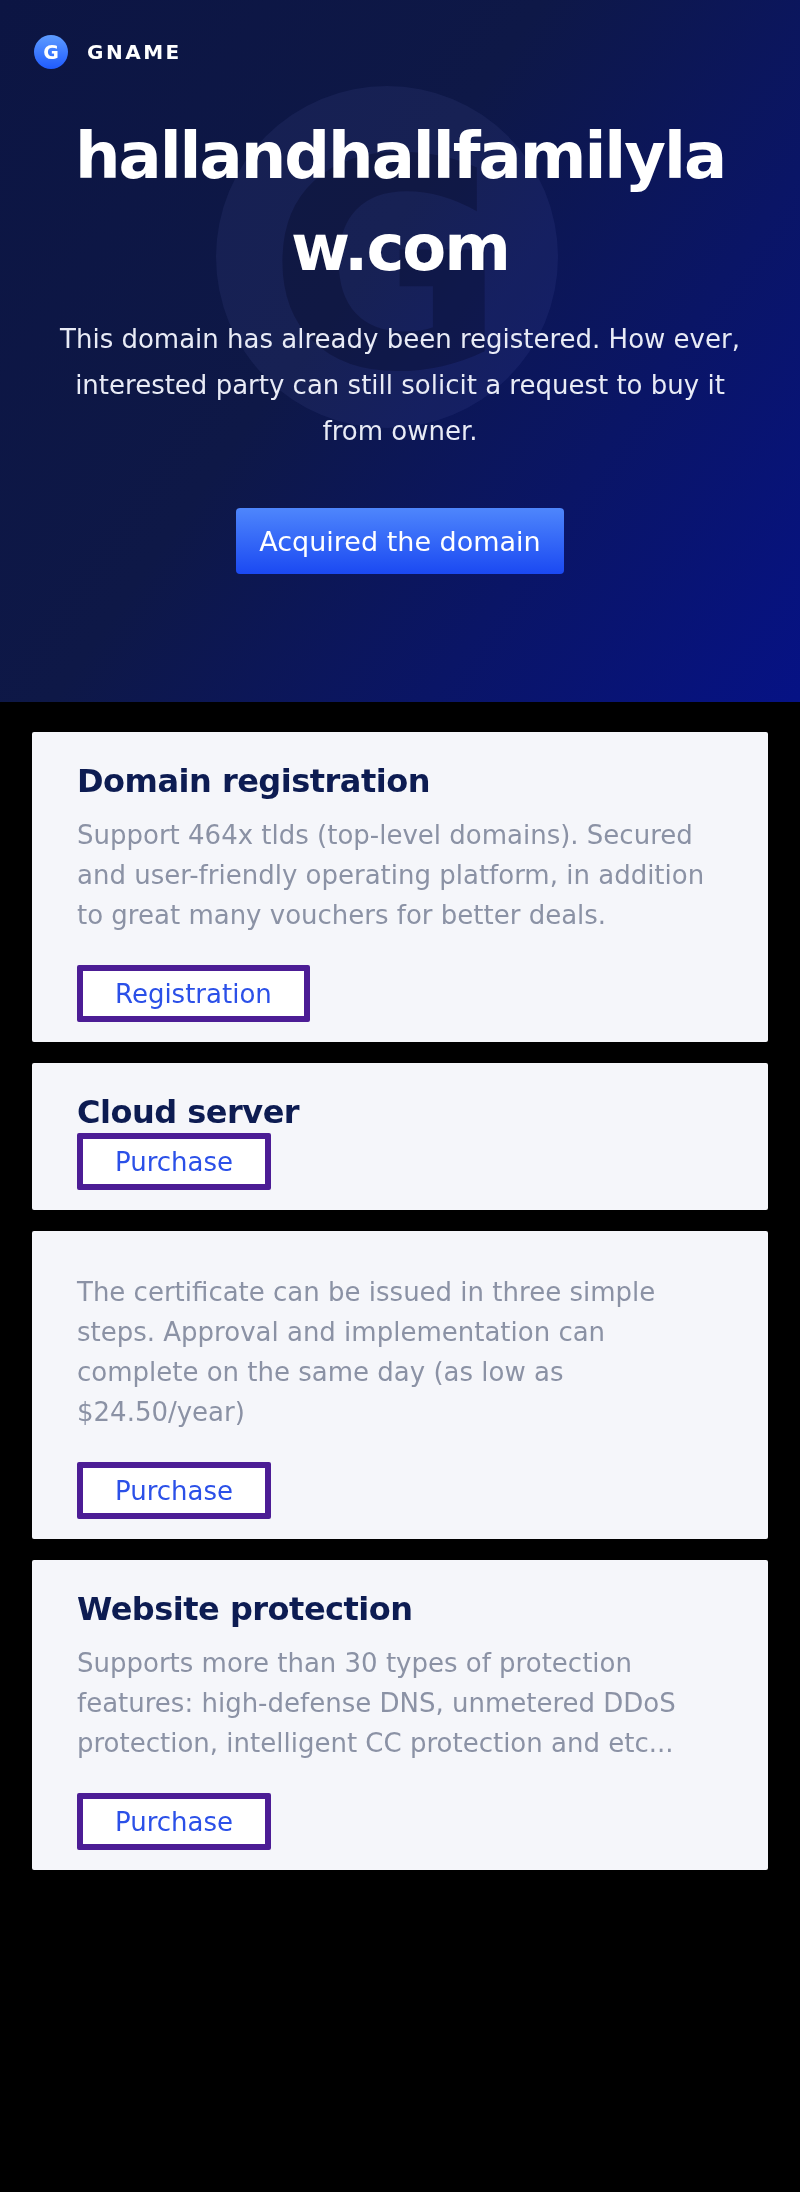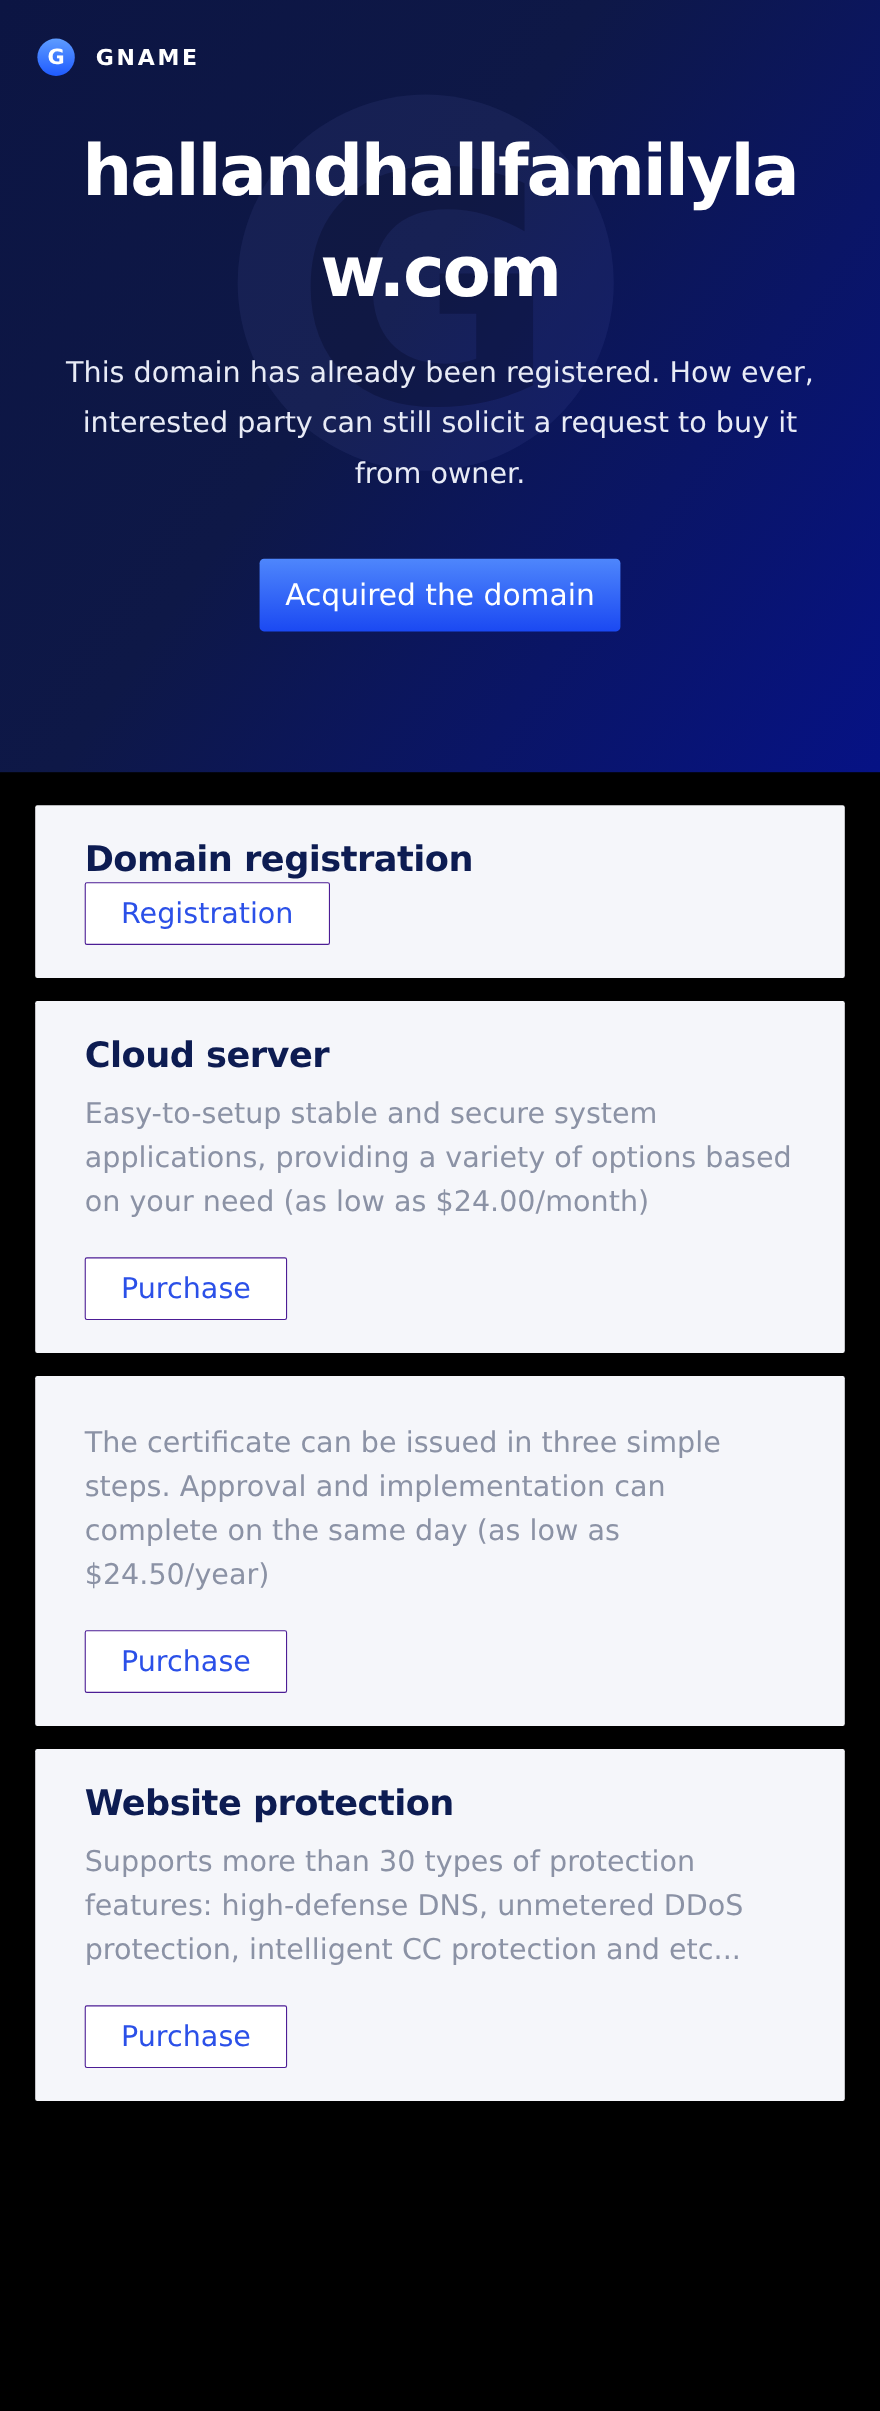--- a/index.html
+++ b/index.html
@@ -111,21 +111,21 @@
   }
 
   
   .cards {
     padding: 30px 32px 85px;
     background: #000;
   }
   .card {
     background: #f5f6fa;
     border-radius: 2px;
-    padding: 28px 45px 30px;
+    padding: 28px 45px 20px;
     margin-bottom: 21px;
   }
   .card:last-child { margin-bottom: 4px; }
   .card-title {
     margin: 0;
     font-size: 32px;
     line-height: 42px;
     font-weight: 700;
     color: #0d1c52;
     letter-spacing: -0.5px;
@@ -134,21 +134,21 @@
     margin: 13px 0 30px;
     font-size: 26px;
     line-height: 40px;
     color: #8b92a5;
   }
   .card-btn {
     display: inline-block;
     height: 57px;
     padding: 0 32px;
     background: #fff;
-    border: 1px solid #4c1d95;
+    border: 6px solid #4c1d95;
     border-radius: 2px;
     color: #2b50e8;
     font-size: 26px;
     font-family: inherit;
     cursor: pointer;
   }
 </style>
 </head>
 <body>
 
@@ -163,26 +163,26 @@
     <span class="brand-name">GNAME</span>
   </div>
   <h1 class="domain-title">hallandhallfamilylaw.com</h1>
   <p class="hero-desc">This domain has already been registered. How ever, interested party can still solicit a request to buy it from owner.</p>
   <button class="cta-button">Acquired the domain</button>
 </header>
 
 <main class="cards">
   <section class="card">
     <h2 class="card-title">Domain registration</h2>
+    <p class="card-desc">Support 464x tlds (top-level domains). Secured and user-friendly operating platform, in addition to great many vouchers for better deals.</p>
     <button class="card-btn">Registration</button>
   </section>
 
   <section class="card">
     <h2 class="card-title">Cloud server</h2>
-    <p class="card-desc">Easy-to-setup stable and secure system applications, providing a variety of options based on your need (as low as $24.00/month)</p>
     <button class="card-btn">Purchase</button>
   </section>
 
   <section class="card">
     <p class="card-desc">The certificate can be issued in three simple steps. Approval and implementation can complete on the same day (as low as $24.50/year)</p>
     <button class="card-btn">Purchase</button>
   </section>
 
   <section class="card">
     <h2 class="card-title">Website protection</h2>

